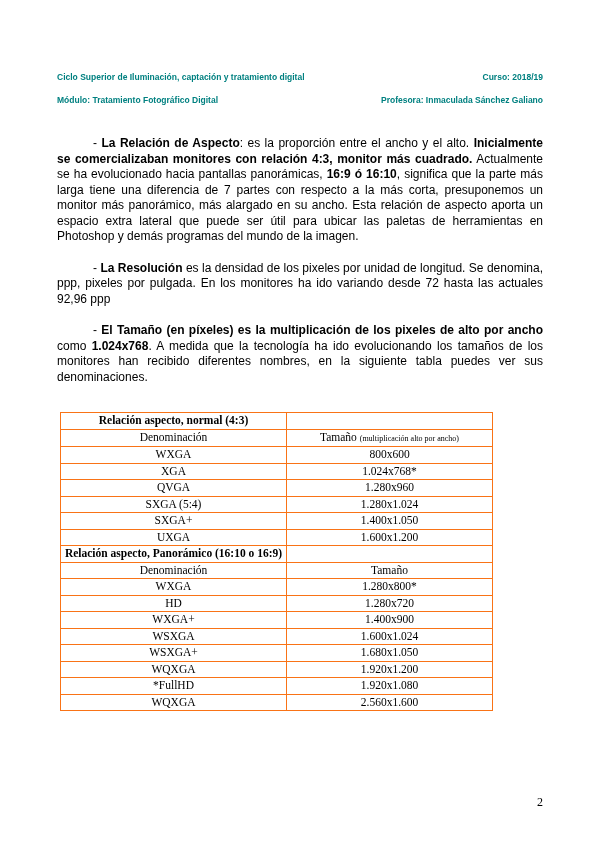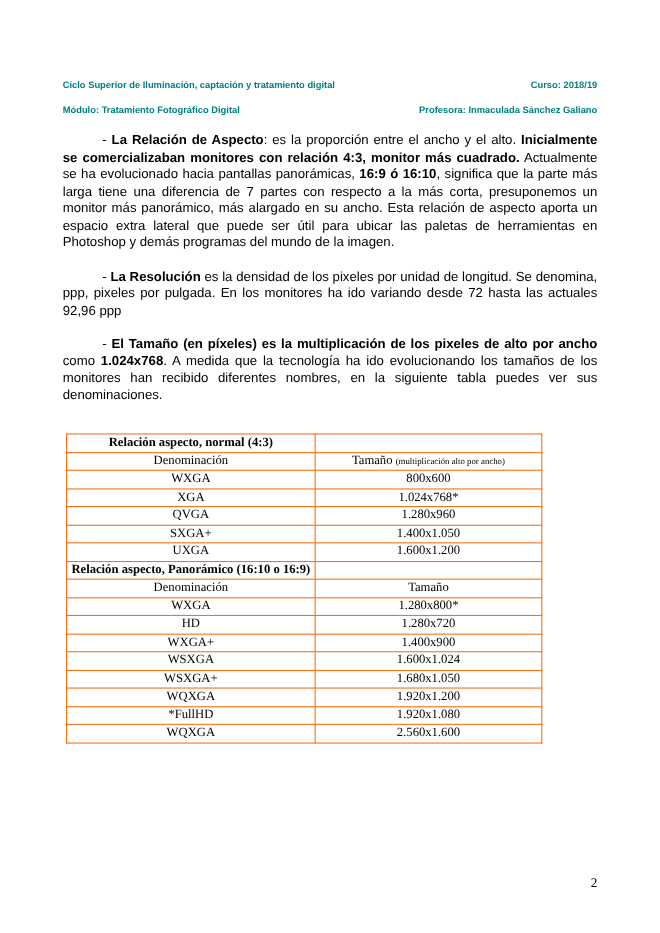--- a/index.html
+++ b/index.html
@@ -13,21 +13,21 @@
   .doc-header {
     position: absolute; top: 58px; left: 57px; right: 57px;
     font-family: Liberation Sans, sans-serif;
     font-weight: 700; font-size: 8.5px; color: #008080; margin-top: 14px;
   }
   .hrow { display: flex; justify-content: space-between; margin-bottom: 13px; }
   .content {
     position: absolute; top: 120px; left: 57px; right: 57px;
     font-size: 12px; line-height: 15.5px;
   }
-  .para { margin: 0 0 15px 0; text-align: justify; text-indent: 36px; }
+  .para { margin: 16px 0 15px 0; text-align: justify; text-indent: 36px; }
   .intro { margin: 0 0 21px 0; text-align: left; text-indent: 0; }
   b { font-weight: 700; }
   .montable {
     border-collapse: collapse;
     font-family: "Liberation Serif", serif;
     font-size: 11.5px;
     margin: 27px 0 0 3px;
   }
   .montable td {
     border: 1px solid #f97316;
@@ -82,20 +82,24 @@
       </tr>
       <tr>
         <td class="c1">XGA</td>
         <td class="c2">1.024x768*</td>
       </tr>
       <tr>
         <td class="c1">QVGA</td>
         <td class="c2">1.280x960</td>
       </tr>
       <tr>
+        <td class="c1">SXGA (5:4)</td>
+        <td class="c2">1.280x1.024</td>
+      </tr>
+      <tr>
         <td class="c1">SXGA+</td>
         <td class="c2">1.400x1.050</td>
       </tr>
       <tr>
         <td class="c1">UXGA</td>
         <td class="c2">1.600x1.200</td>
       </tr>
       <tr>
         <td class="c1 section-title">Relación aspecto, Panorámico (16:10 o 16:9)</td>
         <td class="c2"></td>

